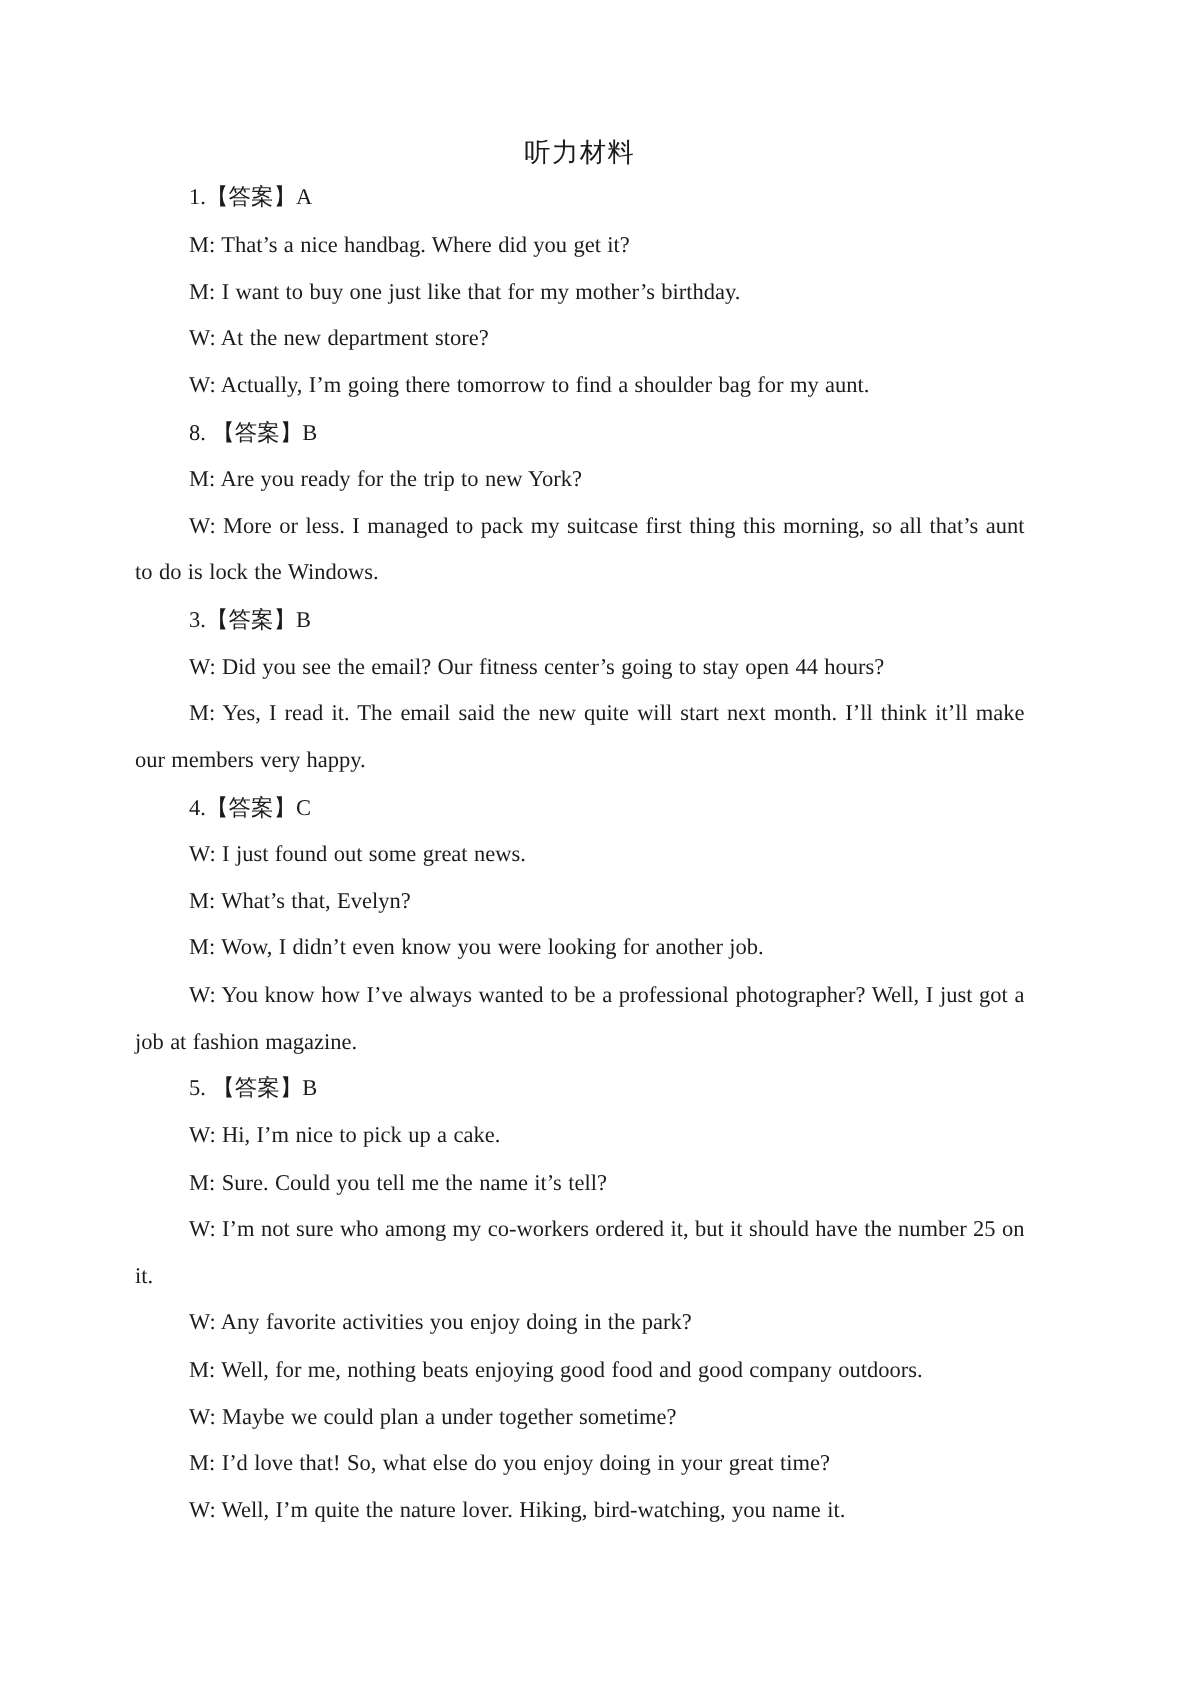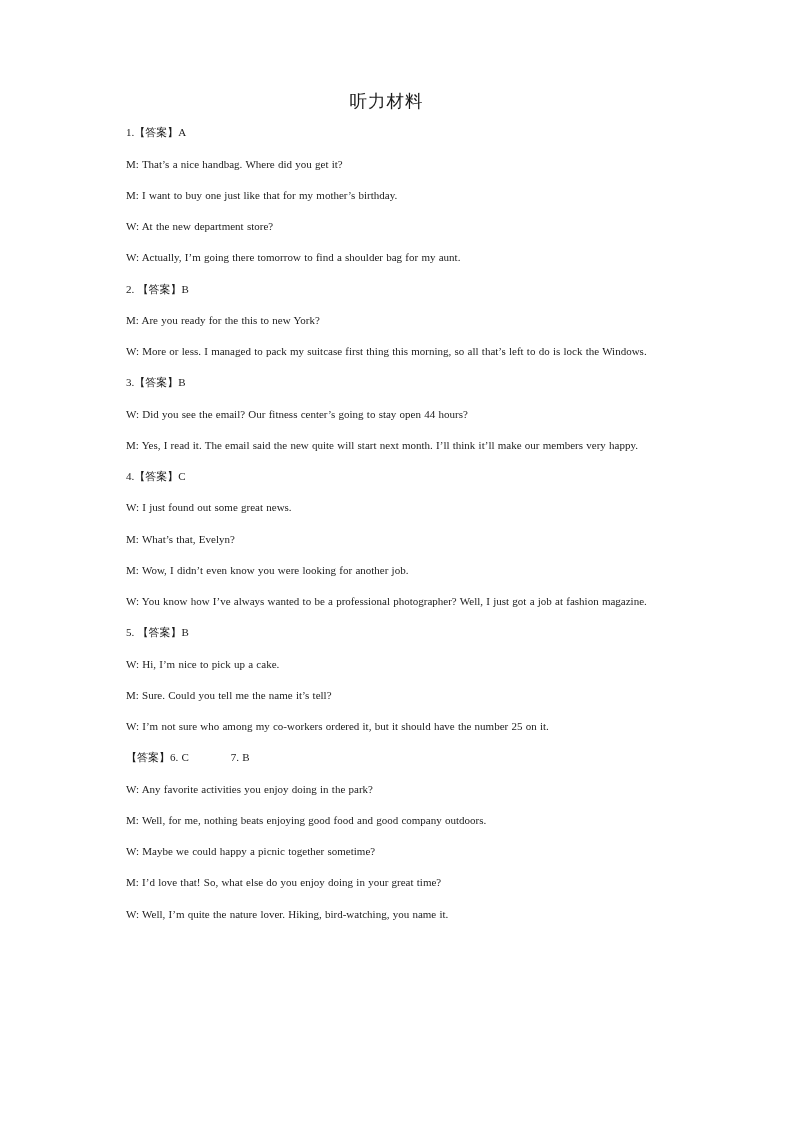--- a/index.html
+++ b/index.html
@@ -22,21 +22,21 @@
   .doc-title {
     font-size: 17.5px;
     line-height: 31.25px;
     text-align: center;
     font-weight: normal;
     margin: 0;
     letter-spacing: 1px;
   }
   .body-text p {
     margin: 0;
-    font-size: 11px;
+    font-size: 15px;
     line-height: 31.25px;
     text-indent: 36px;
     text-align: justify;
     word-spacing: 0.5px;
   }
   .ans-extra {
     margin-left: 42px;
   }
 </style>
 </head>
@@ -46,40 +46,39 @@
   <h1 class="doc-title">听力材料</h1>
 
   <div class="body-text">
 
     <p>1.【答案】A</p>
     <p>M: That’s a nice handbag. Where did you get it?</p>
     <p>M: I want to buy one just like that for my mother’s birthday.</p>
     <p>W: At the new department store?</p>
     <p>W: Actually, I’m going there tomorrow to find a shoulder bag for my aunt.</p>
 
-    <p>2. 【答案】B</p>
-    <p>M: Are you ready for the this to new York?</p>
-    <p>W: More or less. I managed to pack my suitcase first thing this morning, so all that’s left to do is lock the Windows.</p>
+    <p>8. 【答案】B</p>
+    <p>M: Are you ready for the trip to new York?</p>
+    <p>W: More or less. I managed to pack my suitcase first thing this morning, so all that’s aunt to do is lock the Windows.</p>
 
     <p>3.【答案】B</p>
     <p>W: Did you see the email? Our fitness center’s going to stay open 44 hours?</p>
     <p>M: Yes, I read it. The email said the new quite will start next month. I’ll think it’ll make our members very happy.</p>
 
     <p>4.【答案】C</p>
     <p>W: I just found out some great news.</p>
     <p>M: What’s that, Evelyn?</p>
     <p>M: Wow, I didn’t even know you were looking for another job.</p>
     <p>W: You know how I’ve always wanted to be a professional photographer? Well, I just got a job at fashion magazine.</p>
 
     <p>5. 【答案】B</p>
     <p>W: Hi, I’m nice to pick up a cake.</p>
     <p>M: Sure. Could you tell me the name it’s tell?</p>
     <p>W: I’m not sure who among my co-workers ordered it, but it should have the number 25 on it.</p>
 
-    <p><span>【答案】6. C</span><span class="ans-extra">7. B</span></p>
     <p>W: Any favorite activities you enjoy doing in the park?</p>
     <p>M: Well, for me, nothing beats enjoying good food and good company outdoors.</p>
-    <p>W: Maybe we could happy a picnic together sometime?</p>
+    <p>W: Maybe we could plan a under together sometime?</p>
     <p>M: I’d love that! So, what else do you enjoy doing in your great time?</p>
     <p>W: Well, I’m quite the nature lover. Hiking, bird-watching, you name it.</p>
 
   </div>
 </div>
 
 </body></html>

